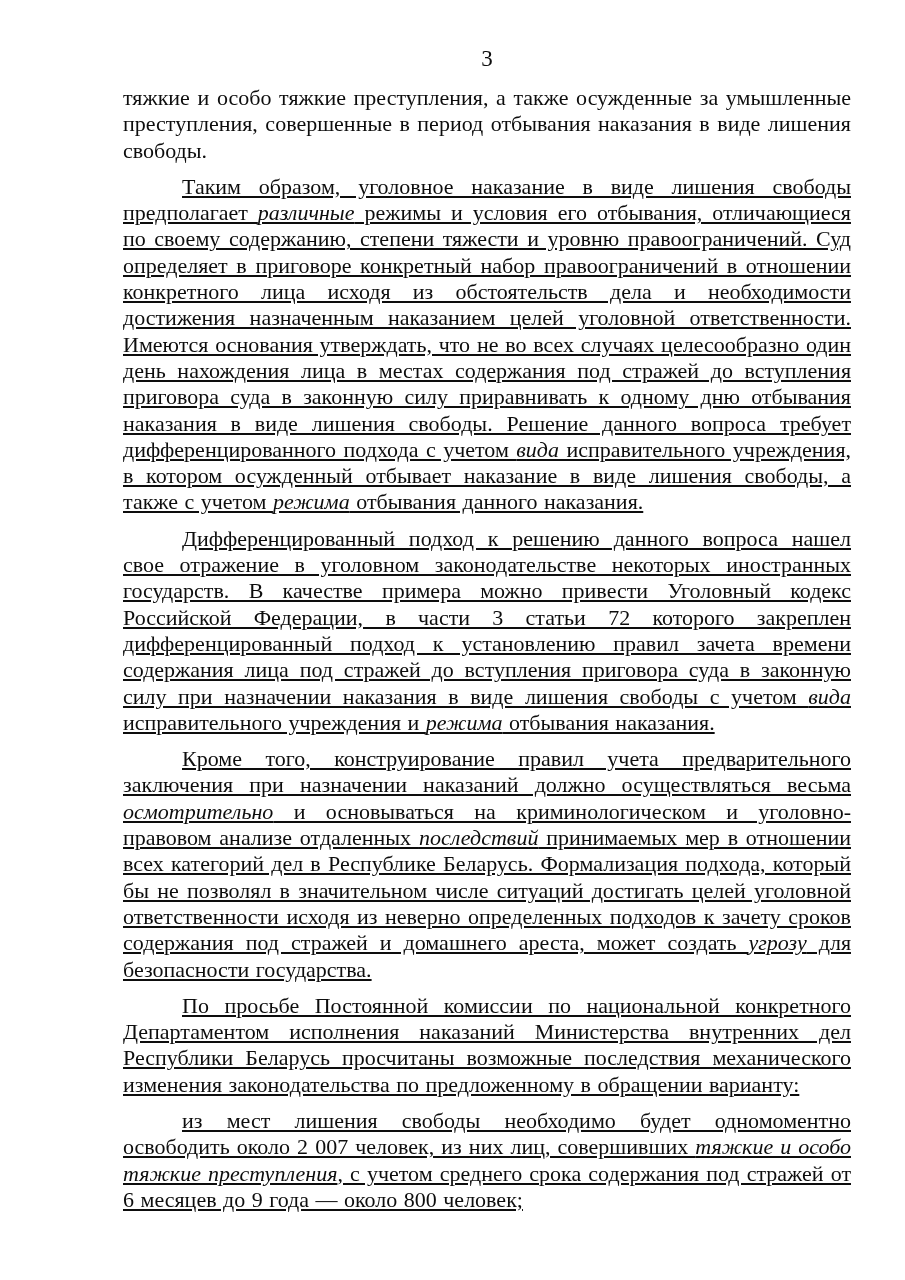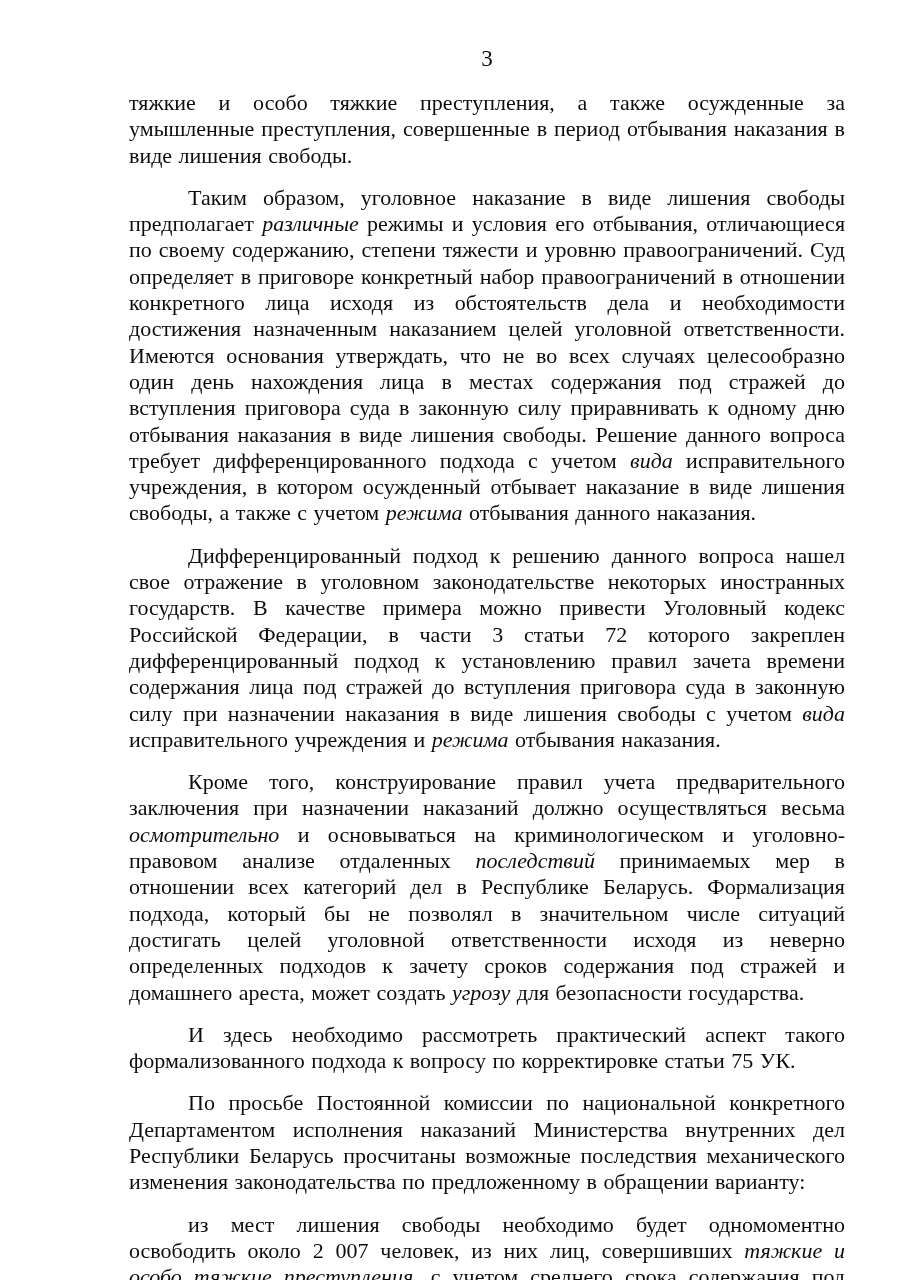--- a/index.html
+++ b/index.html
@@ -21,40 +21,40 @@
     padding: 44px 44px 0 113px;
     background: #ffffff;
   }
   .page-number {
     text-align: center;
     font-size: 23px;
     line-height: 30px;
     margin-bottom: 11px;
   }
   .doc-body p {
-    margin: 16px;
+    margin: 10px;
     font-size: 22px;
     line-height: 26.3px;
     text-align: justify;
     word-spacing: 1px;
   }
   .doc-body p.indent {
     text-indent: 59px;
+    text-decoration: underline;
   }
   .doc-body .it {
     font-style: italic;
   }
 </style>
 </head>
 <body>
 
 <div class="page">
   <div class="page-number">3</div>
   <div class="doc-body">
       <p class=""><span>тяжкие и особо тяжкие преступления, а также осужденные за умышленные преступления, совершенные в период отбывания наказания в виде лишения свободы.</span></p>
       <p class="indent"><span>Таким образом, уголовное наказание в виде лишения свободы предполагает </span><span class="it">различные</span><span> режимы и условия его отбывания, отличающиеся по своему содержанию, степени тяжести и уровню правоограничений. Суд определяет в приговоре конкретный набор правоограничений в отношении конкретного лица исходя из обстоятельств дела и необходимости достижения назначенным наказанием целей уголовной ответственности. Имеются основания утверждать, что не во всех случаях целесообразно один день нахождения лица в местах содержания под стражей до вступления приговора суда в законную силу приравнивать к одному дню отбывания наказания в виде лишения свободы. Решение данного вопроса требует дифференцированного подхода с учетом </span><span class="it">вида</span><span> исправительного учреждения, в котором осужденный отбывает наказание в виде лишения свободы, а также с учетом </span><span class="it">режима</span><span> отбывания данного наказания.</span></p>
       <p class="indent"><span>Дифференцированный подход к решению данного вопроса нашел свое отражение в уголовном законодательстве некоторых иностранных государств. В качестве примера можно привести Уголовный кодекс Российской Федерации, в части 3 статьи 72 которого закреплен дифференцированный подход к установлению правил зачета времени содержания лица под стражей до вступления приговора суда в законную силу при назначении наказания в виде лишения свободы с учетом </span><span class="it">вида</span><span> исправительного учреждения и </span><span class="it">режима</span><span> отбывания наказания.</span></p>
       <p class="indent"><span>Кроме того, конструирование правил учета предварительного заключения при назначении наказаний должно осуществляться весьма </span><span class="it">осмотрительно</span><span> и основываться на криминологическом и уголовно-правовом анализе отдаленных </span><span class="it">последствий</span><span> принимаемых мер в отношении всех категорий дел в Республике Беларусь. Формализация подхода, который бы не позволял в значительном числе ситуаций достигать целей уголовной ответственности исходя из неверно определенных подходов к зачету сроков содержания под стражей и домашнего ареста, может создать </span><span class="it">угрозу</span><span> для безопасности государства.</span></p>
-      <p class="indent"><span>И здесь необходимо рассмотреть практический аспект такого формализованного подхода к вопросу по корректировке статьи 75 УК.</span></p>
       <p class="indent"><span>По просьбе Постоянной комиссии по национальной конкретного Департаментом исполнения наказаний Министерства внутренних дел Республики Беларусь просчитаны возможные последствия механического изменения законодательства по предложенному в обращении варианту:</span></p>
       <p class="indent"><span>из мест лишения свободы необходимо будет одномоментно освободить около 2 007 человек, из них лиц, совершивших </span><span class="it">тяжкие и особо тяжкие преступления</span><span>, с учетом среднего срока содержания под стражей от 6 месяцев до 9 года — около 800 человек;</span></p>
     </div>
 </div>
 
 </body></html>

